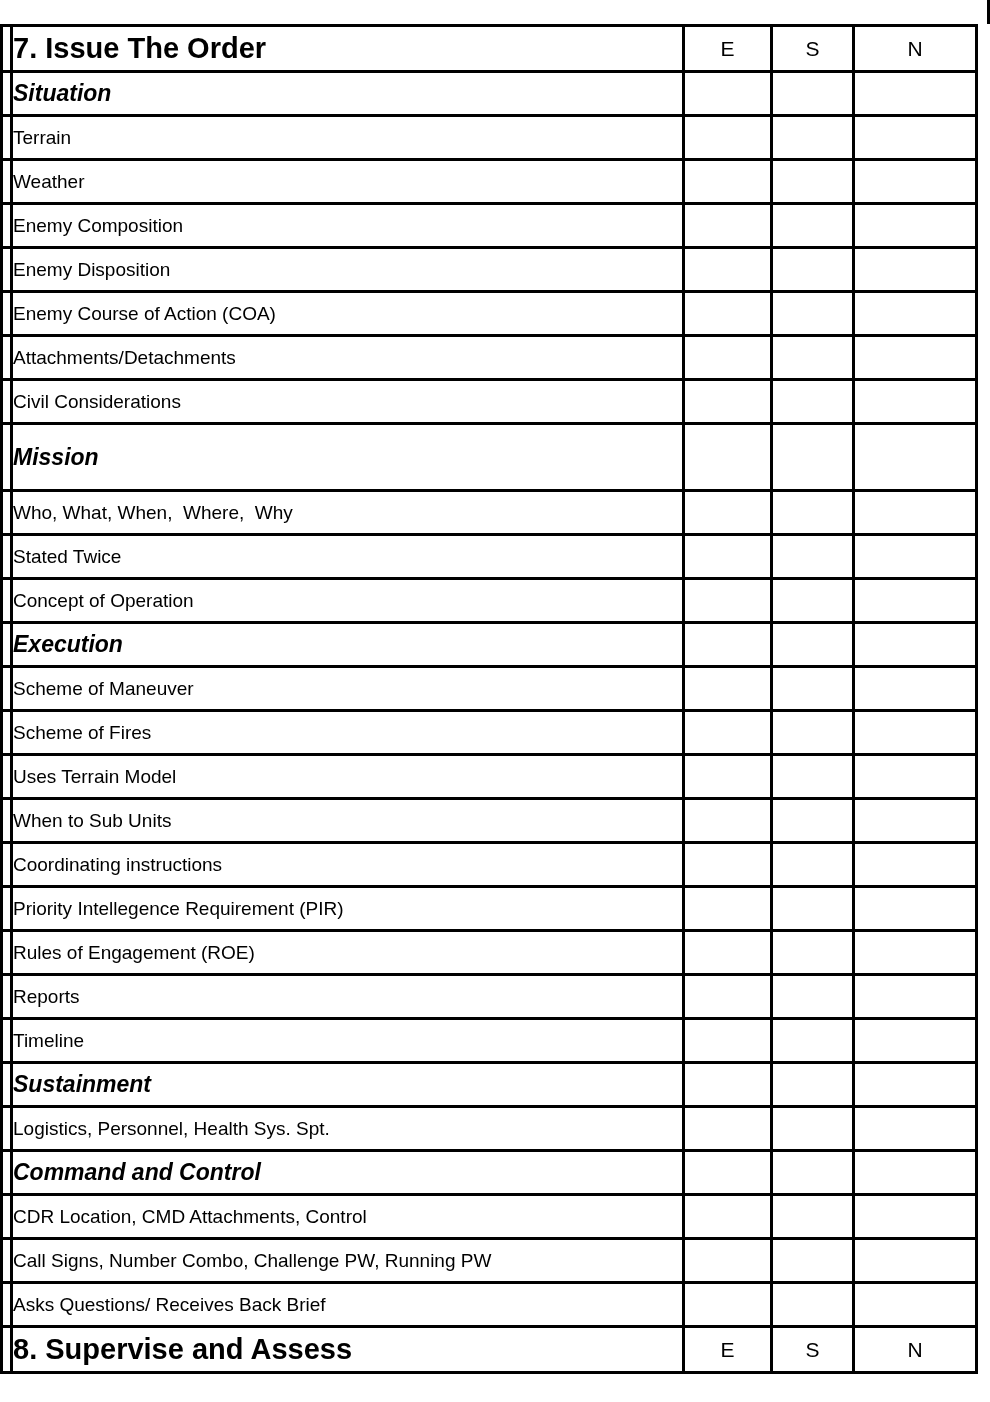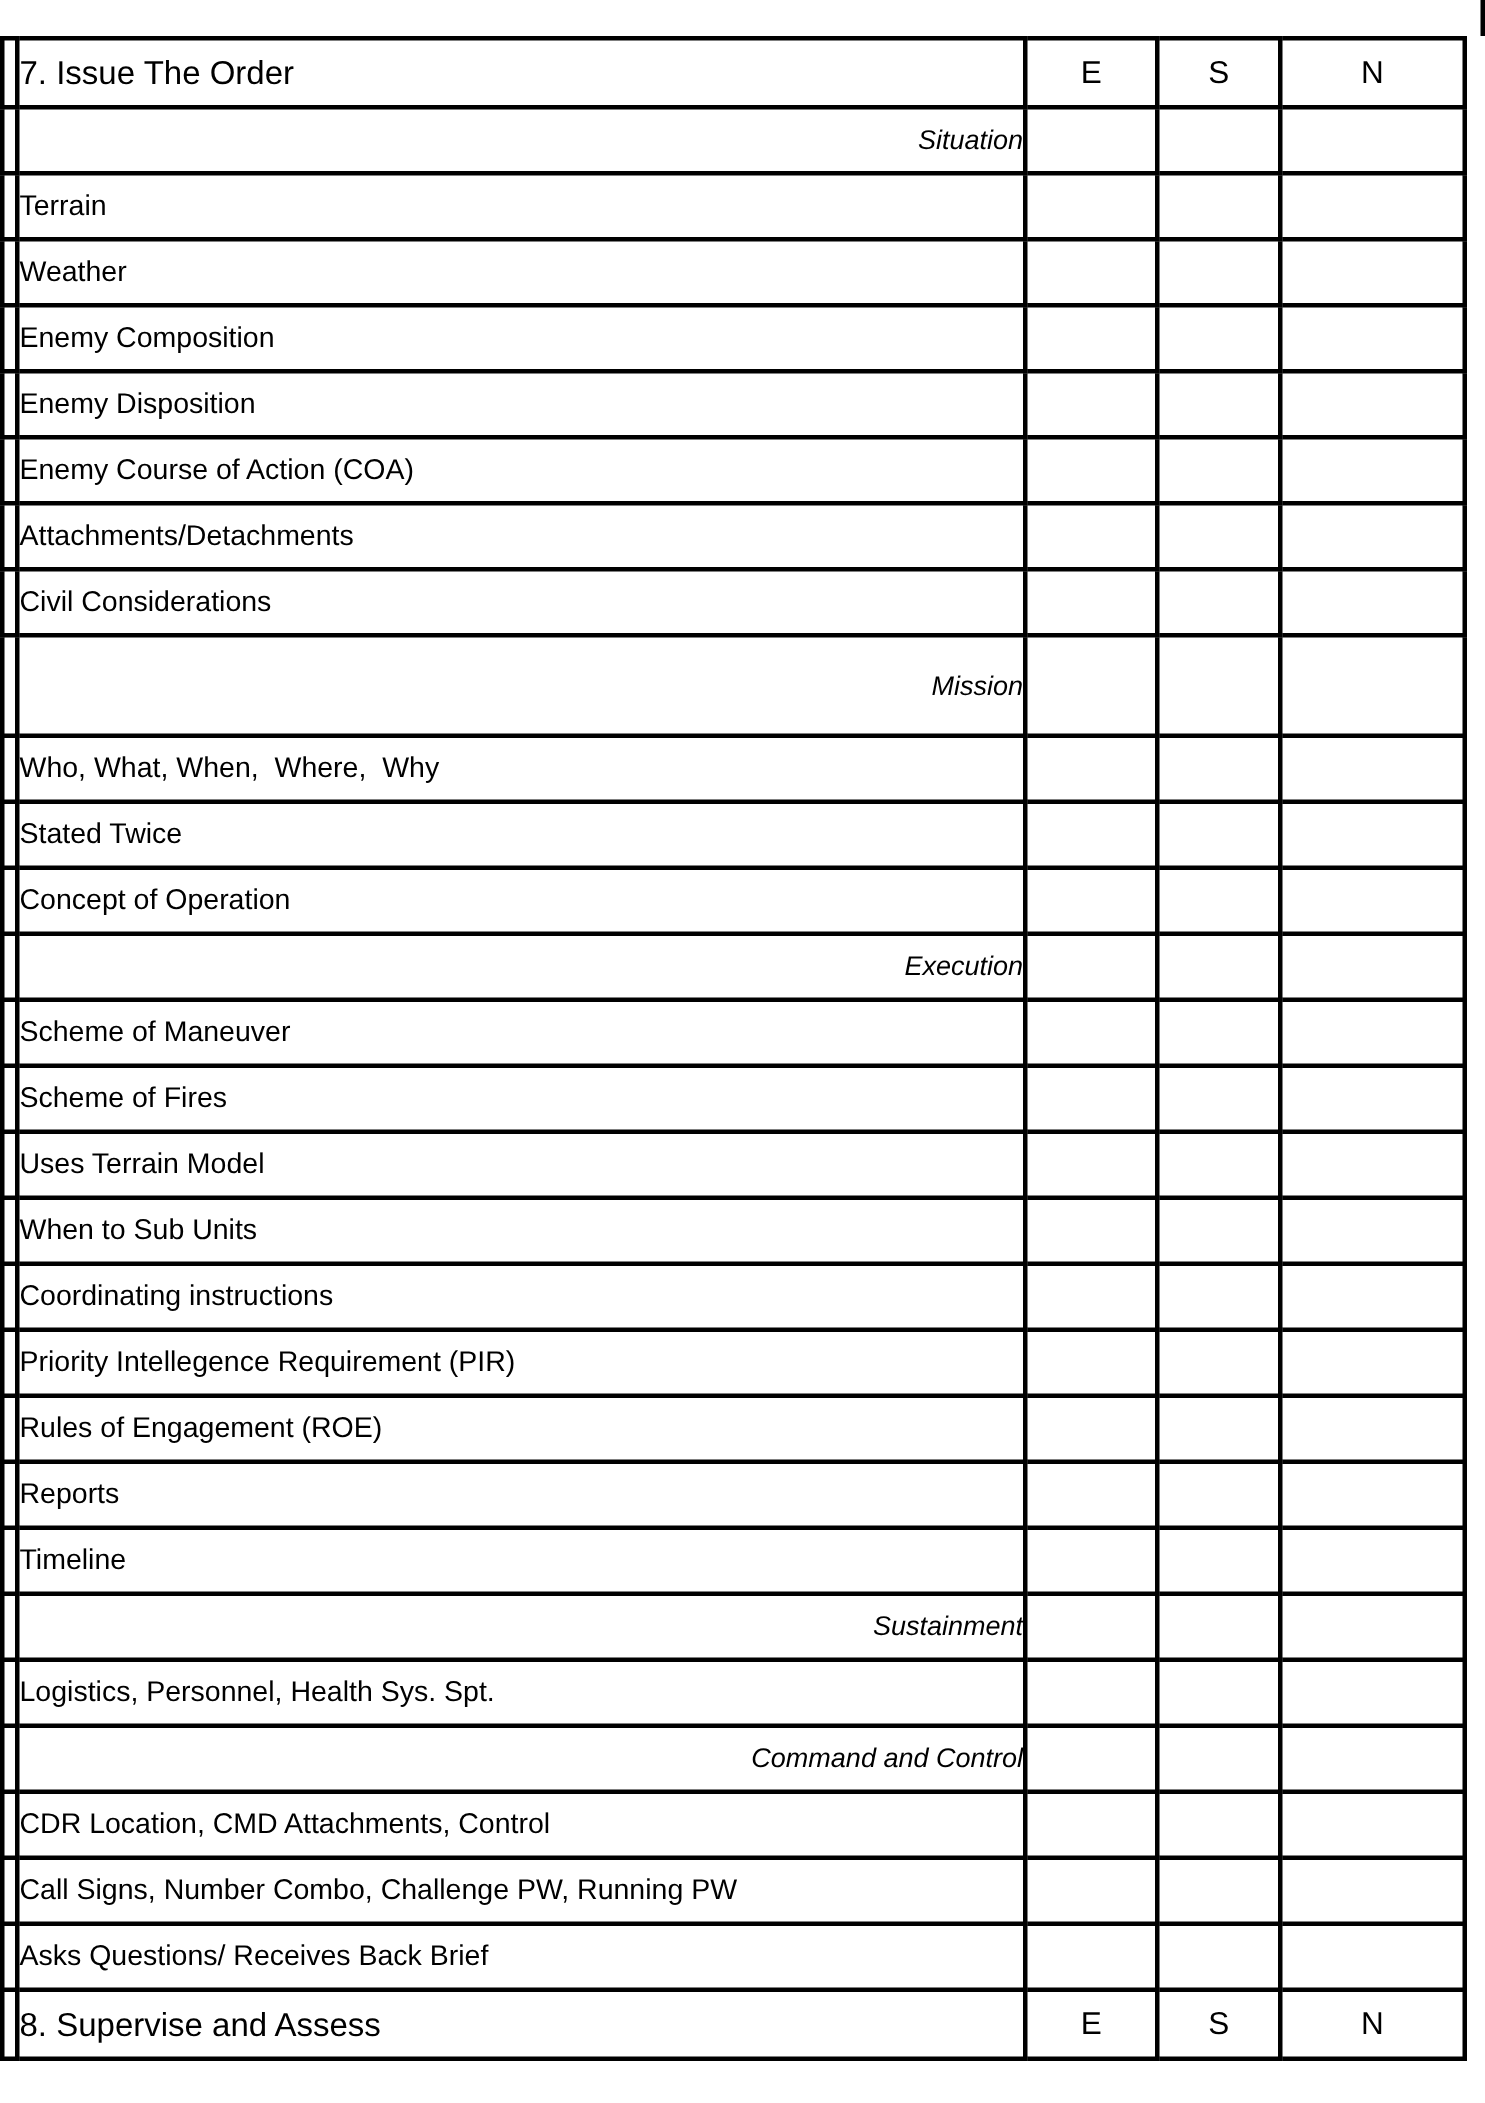--- a/index.html
+++ b/index.html
@@ -74,31 +74,31 @@
     font-size: 19px;
     line-height: 1.15;
     padding-left: 20px;
     white-space: pre;
     border-left: none;
   }
   td.label.tight { padding-left: 6px; }
 
   
   tr.title-row td.label {
-    font-weight: normal;
-    font-size: 22px;
+    font-weight: bold;
+    font-size: 29px;
     padding-left: 8px;
   }
 
   
   td.banner {
-    font-weight: normal;
+    font-weight: bold;
     font-style: italic;
-    font-size: 18px;
-    text-align: right;
+    font-size: 23px;
+    text-align: left;
     padding-left: 0;
     white-space: pre;
     border-left: none;
   }
   td.banner .banner-inner { display: block; }
 
   
   td.hdr {
     background: #d9d9d9;
     text-align: center;

